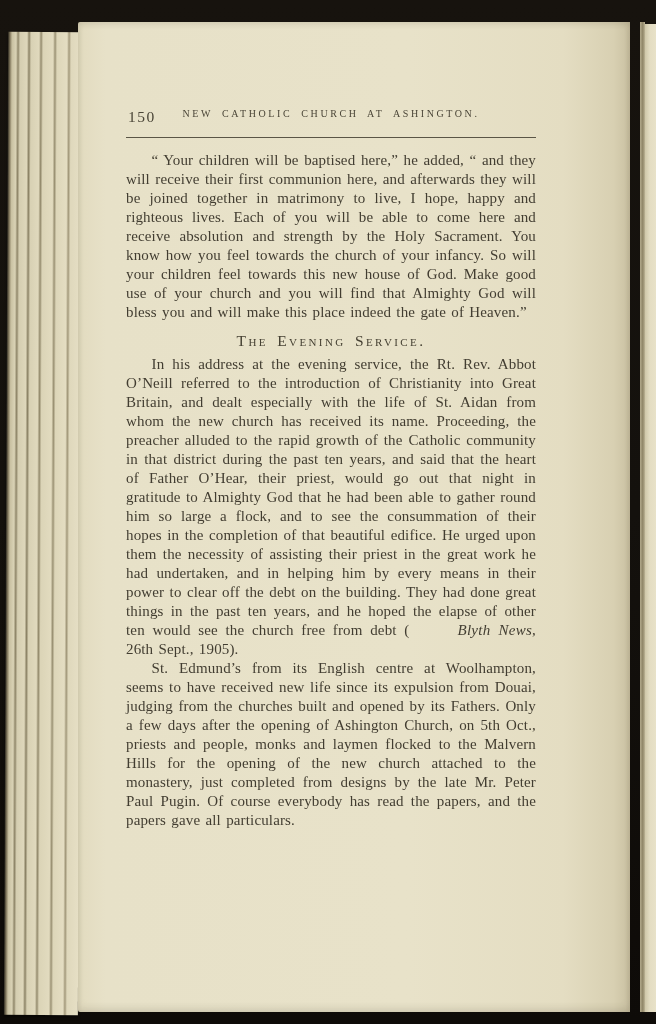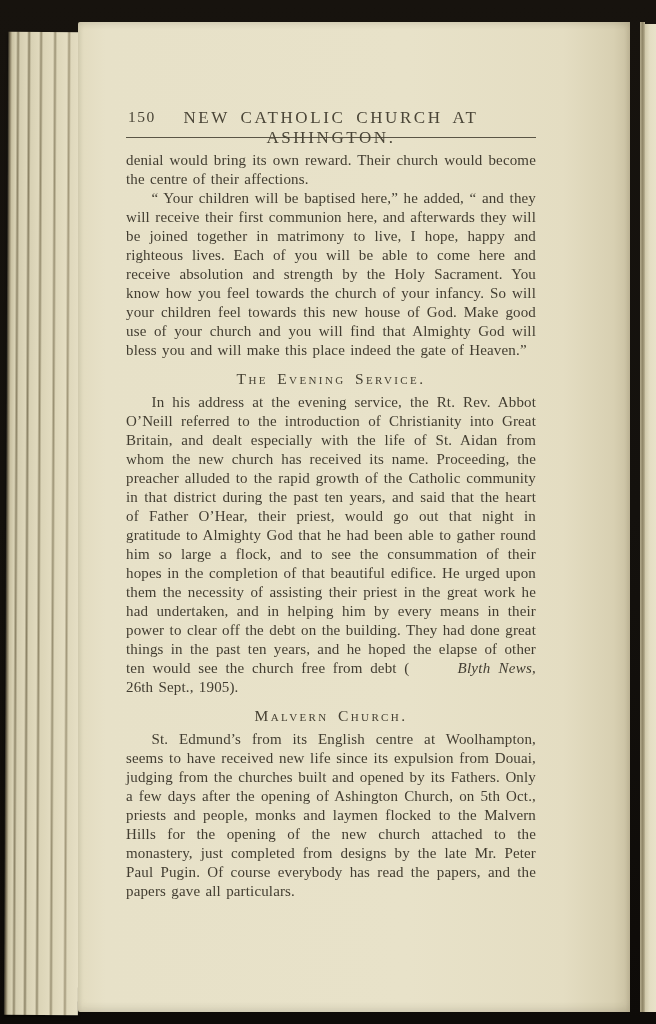--- a/index.html
+++ b/index.html
@@ -30,21 +30,21 @@
     border-radius:2px 0 0 2px;
     color:#423d31;
   }
   .running-header{position:relative;margin-top:86px;height:20px;}
   .pageno{
     position:absolute;left:2px;top:0;
     font-size:15.5px;letter-spacing:1.5px;color:#4a4537;
   }
   .running-title{
     display:block;text-align:center;
-    font-size:17px;letter-spacing:2.6px;word-spacing:4px;color:#4a4537;
+    font-size:10px;letter-spacing:2.6px;word-spacing:4px;color:#4a4537;
   }
   .rule{height:1px;background:#5a5546;margin:9px 0 0 0;}
   .body{margin-top:13px;font-size:15px;line-height:19px;text-align:justify;}
   .body p{margin:0;text-indent:1.7em;word-spacing:.09em;letter-spacing:.01em;}
   .body p.noindent{text-indent:0;}
   .body h2{
     margin:9px 0 5px 0;font-weight:normal;font-size:15.5px;line-height:19px;
     font-variant:small-caps;letter-spacing:2.4px;word-spacing:3px;
     text-align:center;text-indent:0;color:#464133;font-family:Liberation Serif, serif;
   }
@@ -70,30 +70,28 @@
 
     <div class="running-header">
       <span class="pageno">150</span>
       <span class="running-title">NEW CATHOLIC CHURCH AT ASHINGTON.</span>
     </div>
 
     <div class="rule"></div>
 
     <div class="body">
 
-      <p class="noindent">denial would bring its own reward.  Their church would become the centre of their affections.</p>
 
       <p>“ Your children will be baptised here,” he added, “ and they will receive their first communion here, and afterwards they will be joined together in matrimony to live, I hope, happy and righteous lives.  Each of you will be able to come here and receive absolution and strength by the Holy Sacrament.  You know how you feel towards the church of your infancy.  So will your children feel towards this new house of God.  Make good use of your church and you will find that Almighty God will bless you and will make this place indeed the gate of Heaven.”</p>
 
 
       <h2>The Evening Service.</h2>
 
       <p><span>In his address at the evening service, the Rt. Rev. Abbot O’Neill referred to the introduction of Christianity into Great Britain, and dealt especially with the life of St. Aidan from whom the new church has received its name.  Proceeding, the preacher alluded to the rapid growth of the Catholic community in that district during the past ten years, and said that the heart of Father O’Hear, their priest, would go out that night in gratitude to Almighty God that he had been able to gather round him so large a flock, and to see the consummation of their hopes in the completion of that beautiful edifice.  He urged upon them the necessity of assisting their priest in the great work he had undertaken, and in helping him by every means in their power to clear off the debt on the building.  They had done great things in the past ten years, and he hoped the elapse of other ten would see the church free from debt (</span><i>Blyth News</i><span>, 26th Sept., 1905).</span></p>
 
-      <h2>Malvern Church.</h2>
 
       <p>St. Edmund’s from its English centre at Woolhampton, seems to have received new life since its expulsion from Douai, judging from the churches built and opened by its Fathers.  Only a few days after the opening of Ashington Church, on 5th Oct., priests and people, monks and laymen flocked to the Malvern Hills for the opening of the new church attached to the monastery, just completed from designs by the late Mr. Peter Paul Pugin.  Of course everybody has read the papers, and the papers gave all particulars.</p>
 
     </div>
   </div>
 
   <div class="gutter-crease"></div>
   <div class="next-page-sliver"></div>
 
 </div>

